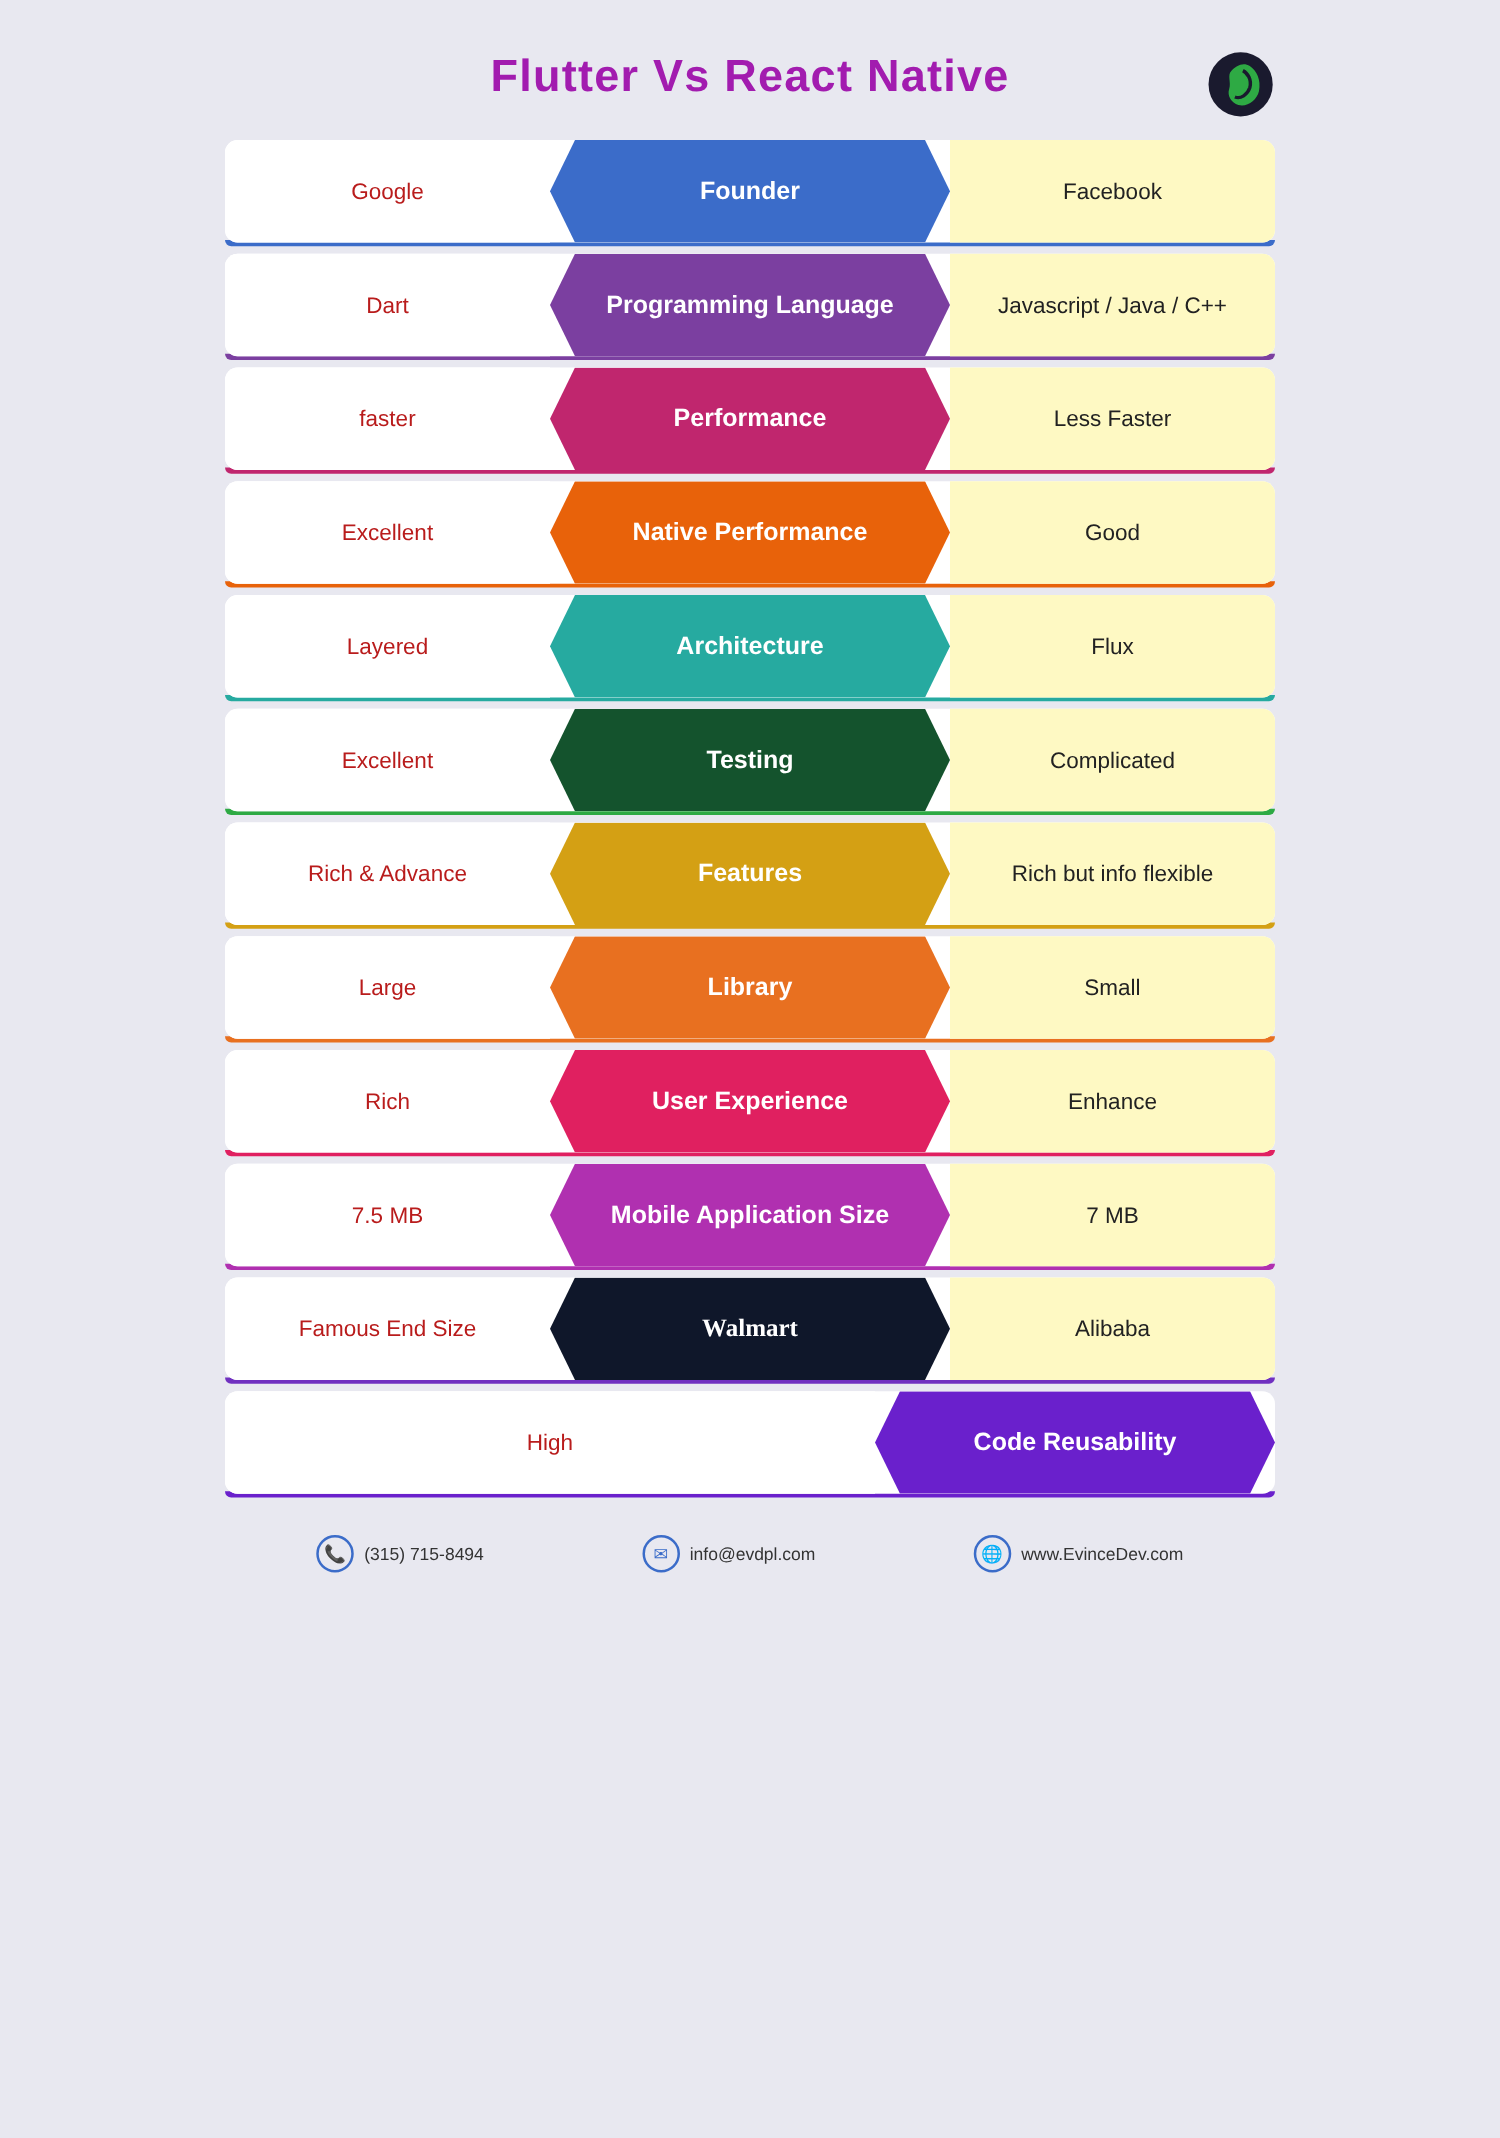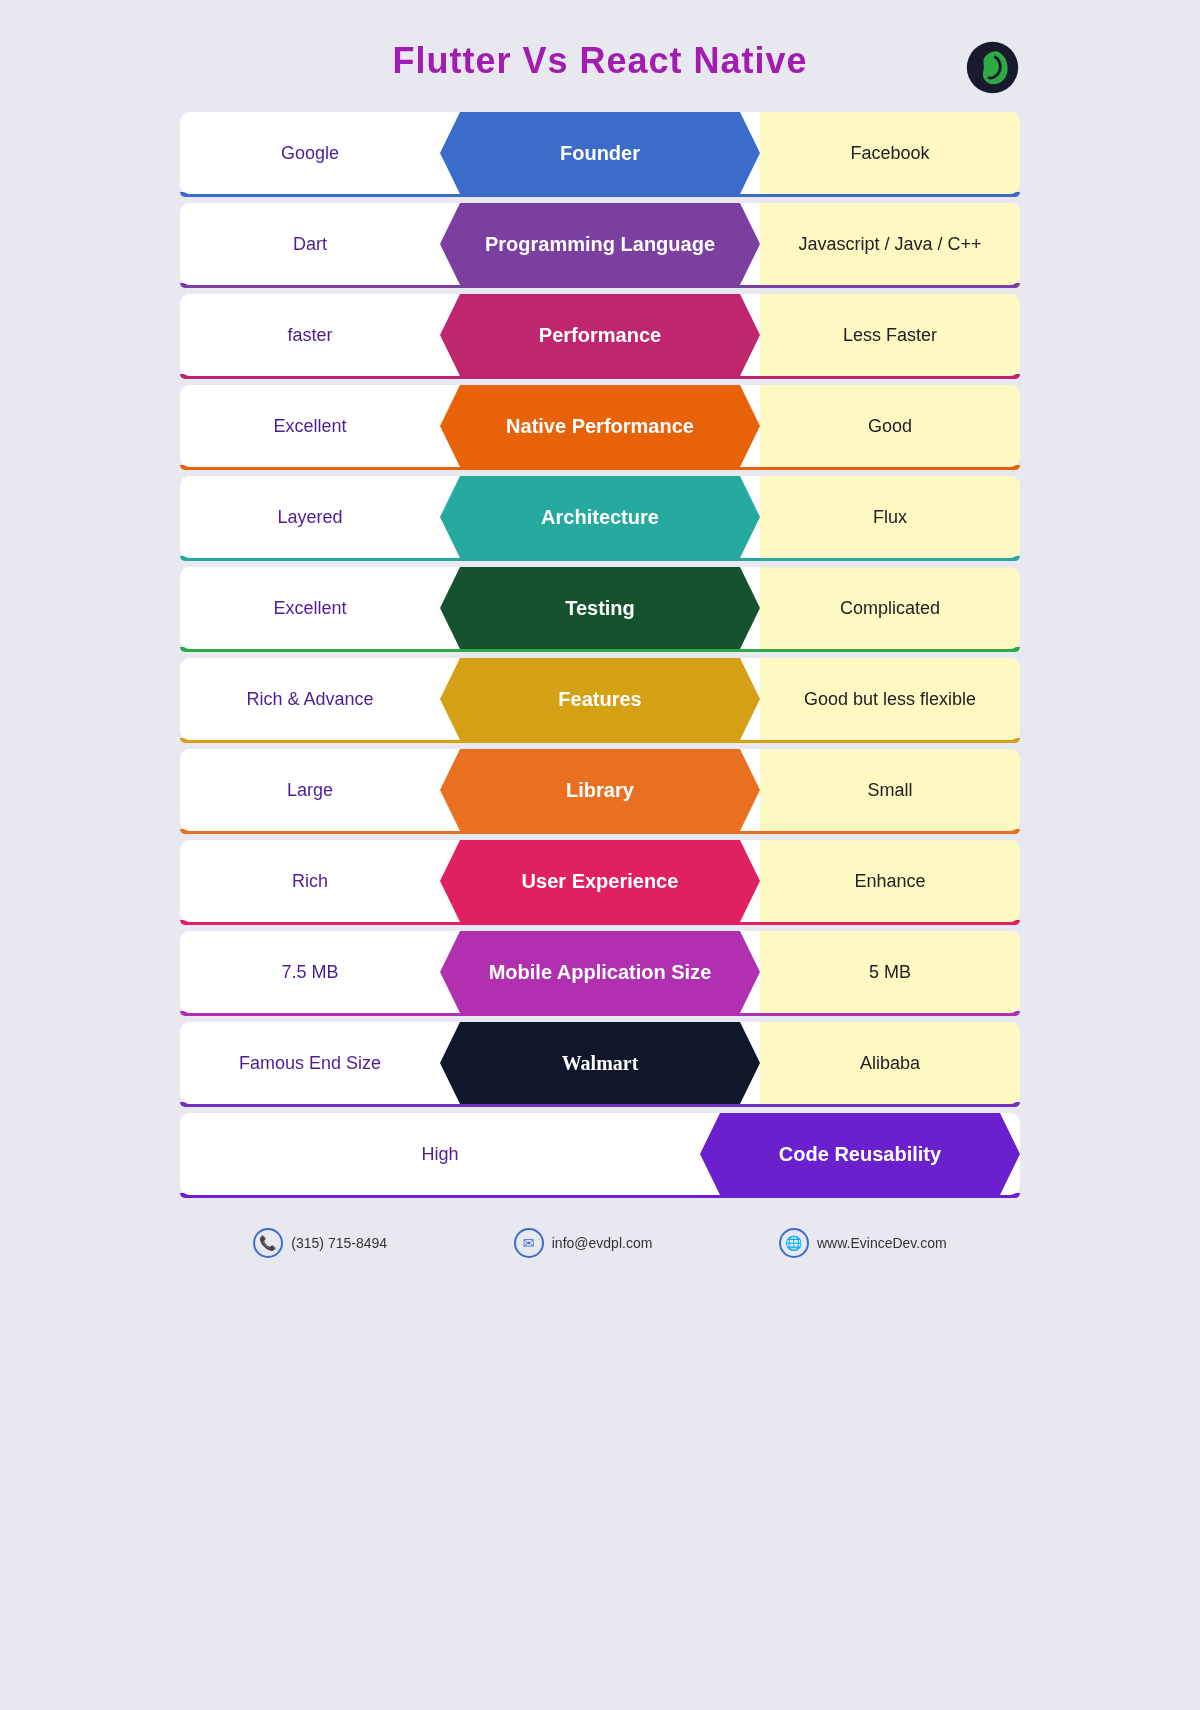--- a/index.html
+++ b/index.html
@@ -64,21 +64,21 @@
       position: relative;
     }
 
     .left-cell {
       flex: 1;
       display: flex;
       align-items: center;
       justify-content: center;
       font-size: 18px;
       font-weight: 500;
-      color: #4c1d95;
+      color: #b91c1c;
       background: white;
       border-radius: 10px 0 0 10px;
       padding: 10px 20px;
       text-align: left;
     }
 
     .center-label {
       width: 320px;
       display: flex;
       align-items: center;
@@ -239,21 +239,21 @@
           <div class="left-cell">Excellent</div>
           <div class="center-label">Testing</div>
           <div class="right-cell">Complicated</div>
         </div>
         <div class="row-underline"></div>
       </div>
       <div class="row-wrapper row-6">
         <div class="row-content">
           <div class="left-cell">Rich &amp; Advance</div>
           <div class="center-label">Features</div>
-          <div class="right-cell">Good but less flexible</div>
+          <div class="right-cell">Rich but info flexible</div>
         </div>
         <div class="row-underline"></div>
       </div>
       <div class="row-wrapper row-7">
         <div class="row-content">
           <div class="left-cell">Large</div>
           <div class="center-label">Library</div>
           <div class="right-cell">Small</div>
         </div>
         <div class="row-underline"></div>
@@ -263,21 +263,21 @@
           <div class="left-cell">Rich</div>
           <div class="center-label">User Experience</div>
           <div class="right-cell">Enhance</div>
         </div>
         <div class="row-underline"></div>
       </div>
       <div class="row-wrapper row-9">
         <div class="row-content">
           <div class="left-cell">7.5 MB</div>
           <div class="center-label">Mobile Application Size</div>
-          <div class="right-cell">5 MB</div>
+          <div class="right-cell">7 MB</div>
         </div>
         <div class="row-underline"></div>
       </div>
       <div class="row-wrapper row-10">
         <div class="row-content">
           <div class="left-cell">Famous End Size</div>
           <div class="center-label">Walmart</div>
           <div class="right-cell">Alibaba</div>
         </div>
         <div class="row-underline"></div>

